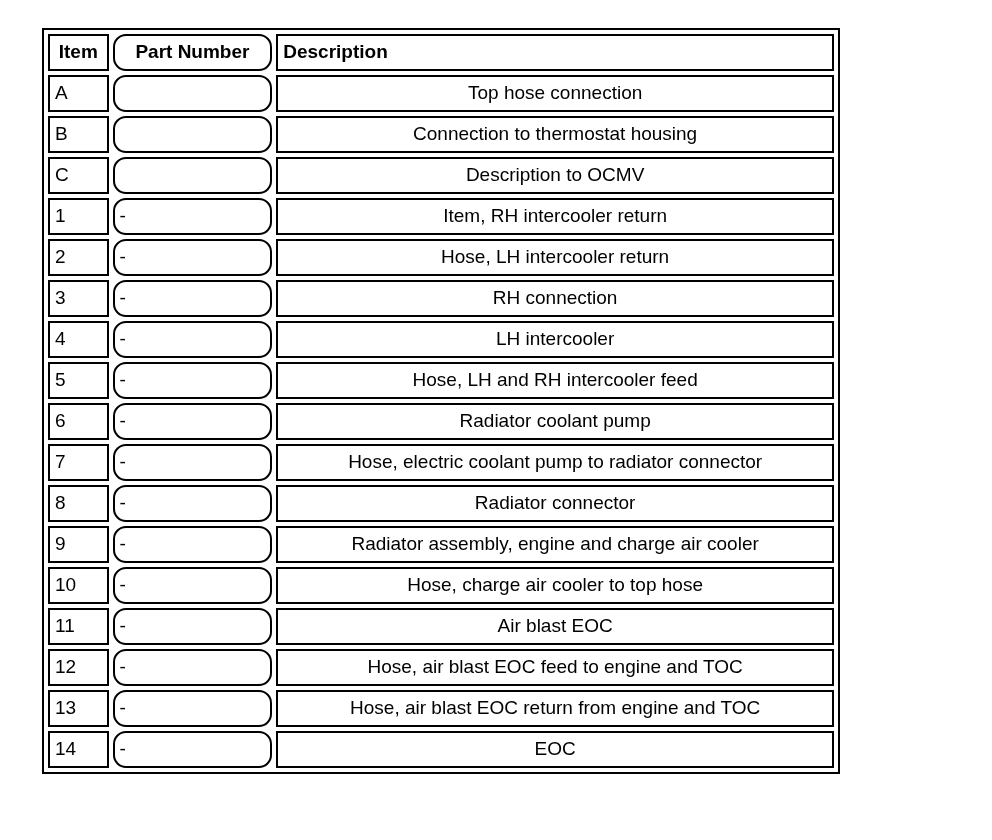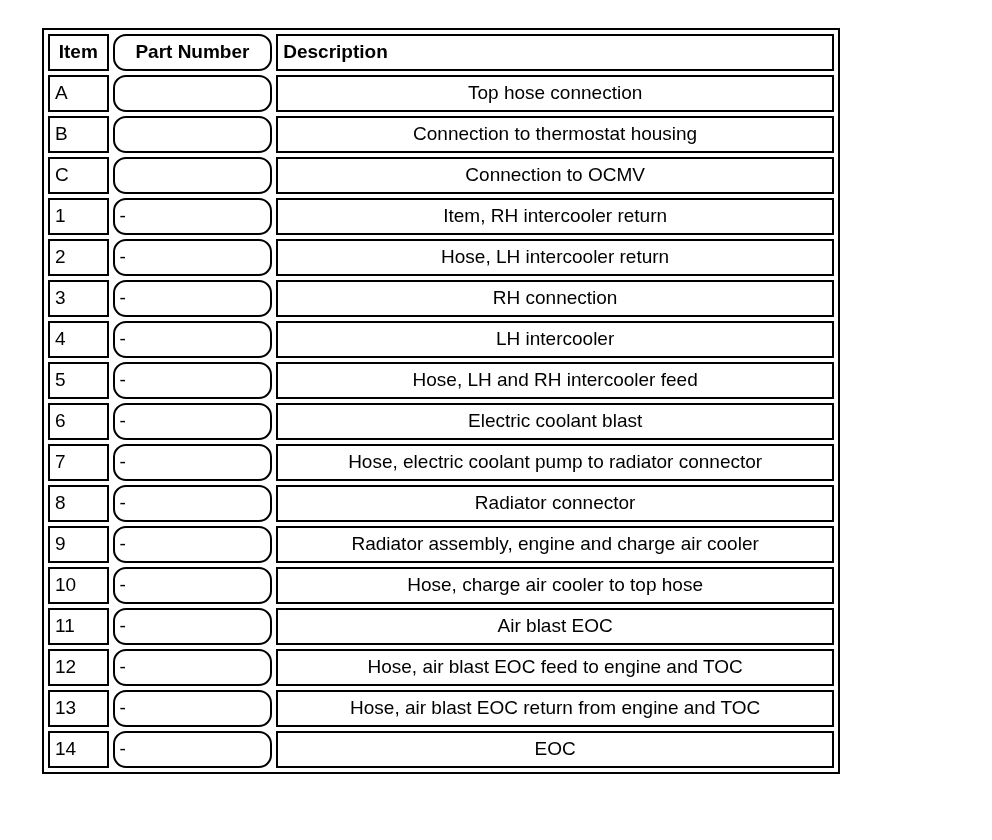--- a/index.html
+++ b/index.html
@@ -77,21 +77,21 @@
           <td class="col-desc">Top hose connection</td>
         </tr>
         <tr>
           <td class="col-item">B</td>
           <td class="col-part"></td>
           <td class="col-desc">Connection to thermostat housing</td>
         </tr>
         <tr>
           <td class="col-item">C</td>
           <td class="col-part"></td>
-          <td class="col-desc">Connection to OCMV</td>
+          <td class="col-desc">Description to OCMV</td>
         </tr>
         <tr>
           <td class="col-item">1</td>
           <td class="col-part">-</td>
           <td class="col-desc">Item, RH intercooler return</td>
         </tr>
         <tr>
           <td class="col-item">2</td>
           <td class="col-part">-</td>
           <td class="col-desc">Hose, LH intercooler return</td>
@@ -107,21 +107,21 @@
           <td class="col-desc">LH intercooler</td>
         </tr>
         <tr>
           <td class="col-item">5</td>
           <td class="col-part">-</td>
           <td class="col-desc">Hose, LH and RH intercooler feed</td>
         </tr>
         <tr>
           <td class="col-item">6</td>
           <td class="col-part">-</td>
-          <td class="col-desc">Electric coolant blast</td>
+          <td class="col-desc">Radiator coolant pump</td>
         </tr>
         <tr>
           <td class="col-item">7</td>
           <td class="col-part">-</td>
           <td class="col-desc">Hose, electric coolant pump to radiator connector</td>
         </tr>
         <tr>
           <td class="col-item">8</td>
           <td class="col-part">-</td>
           <td class="col-desc">Radiator connector</td>

